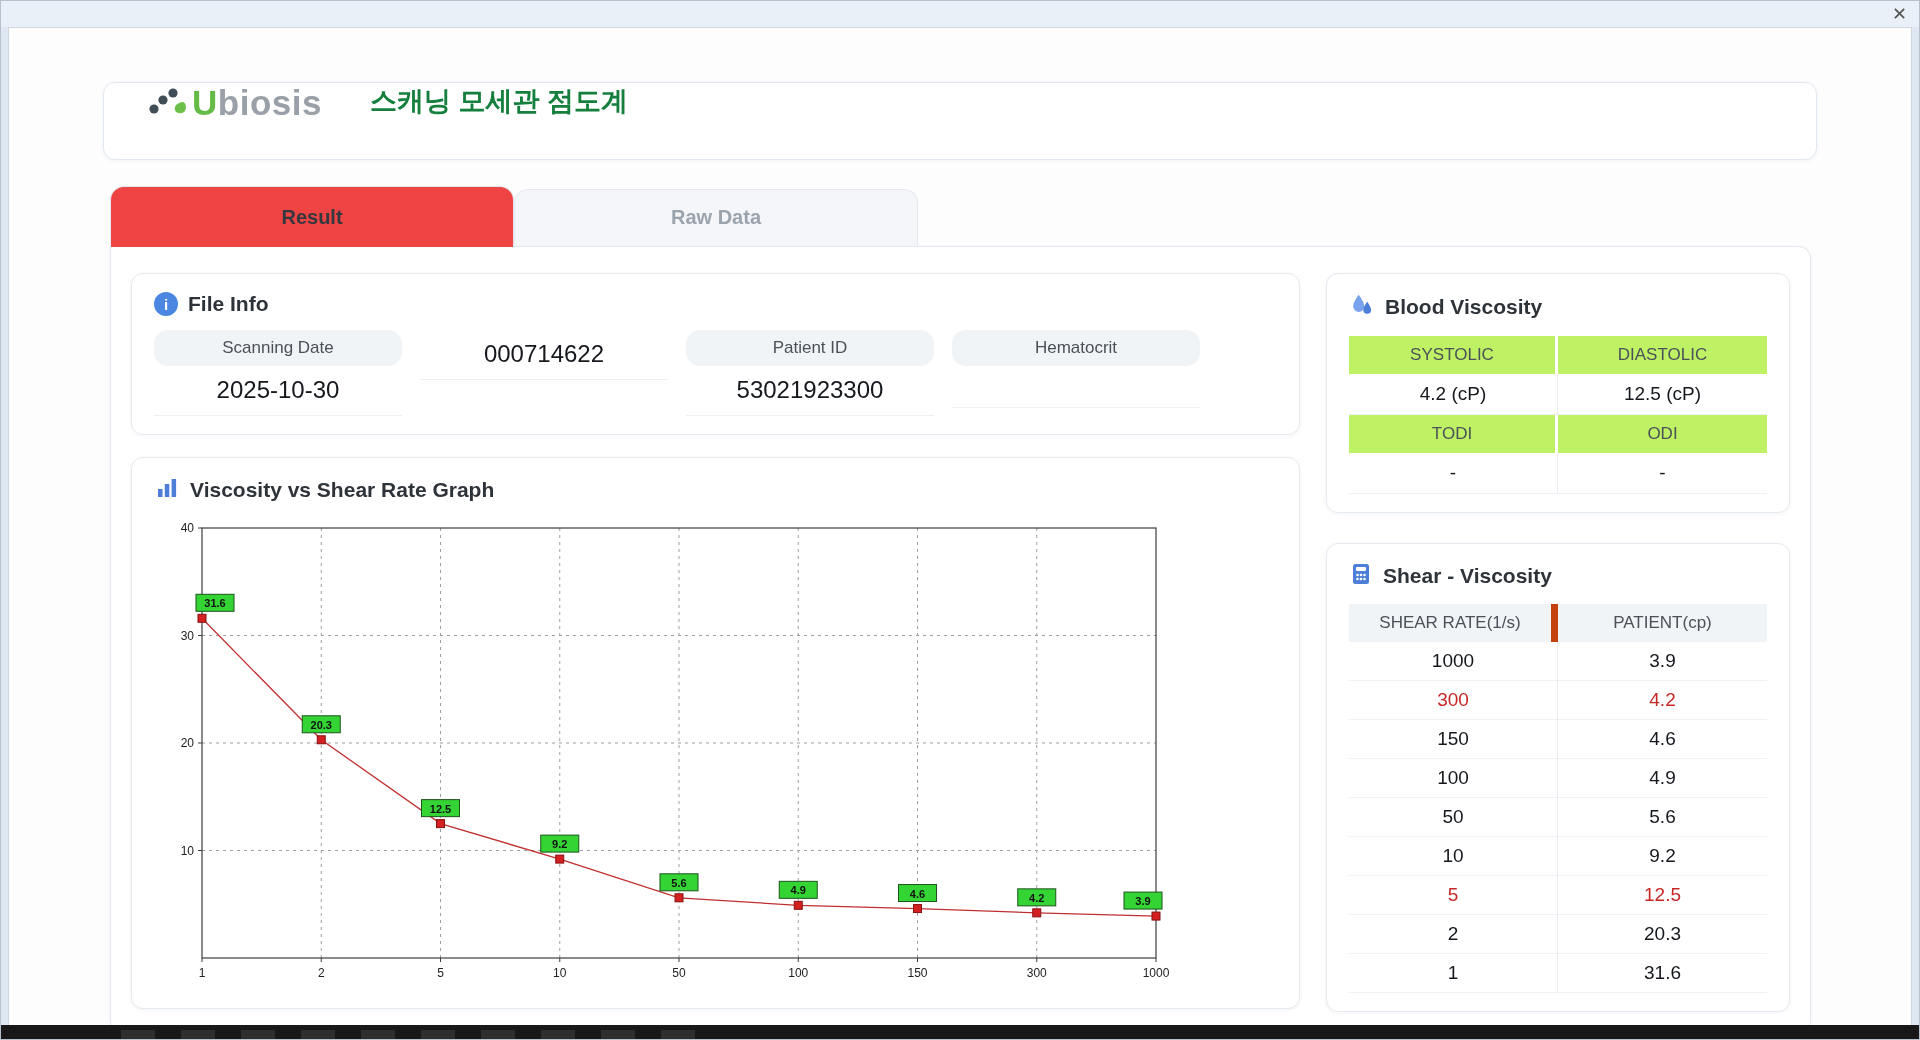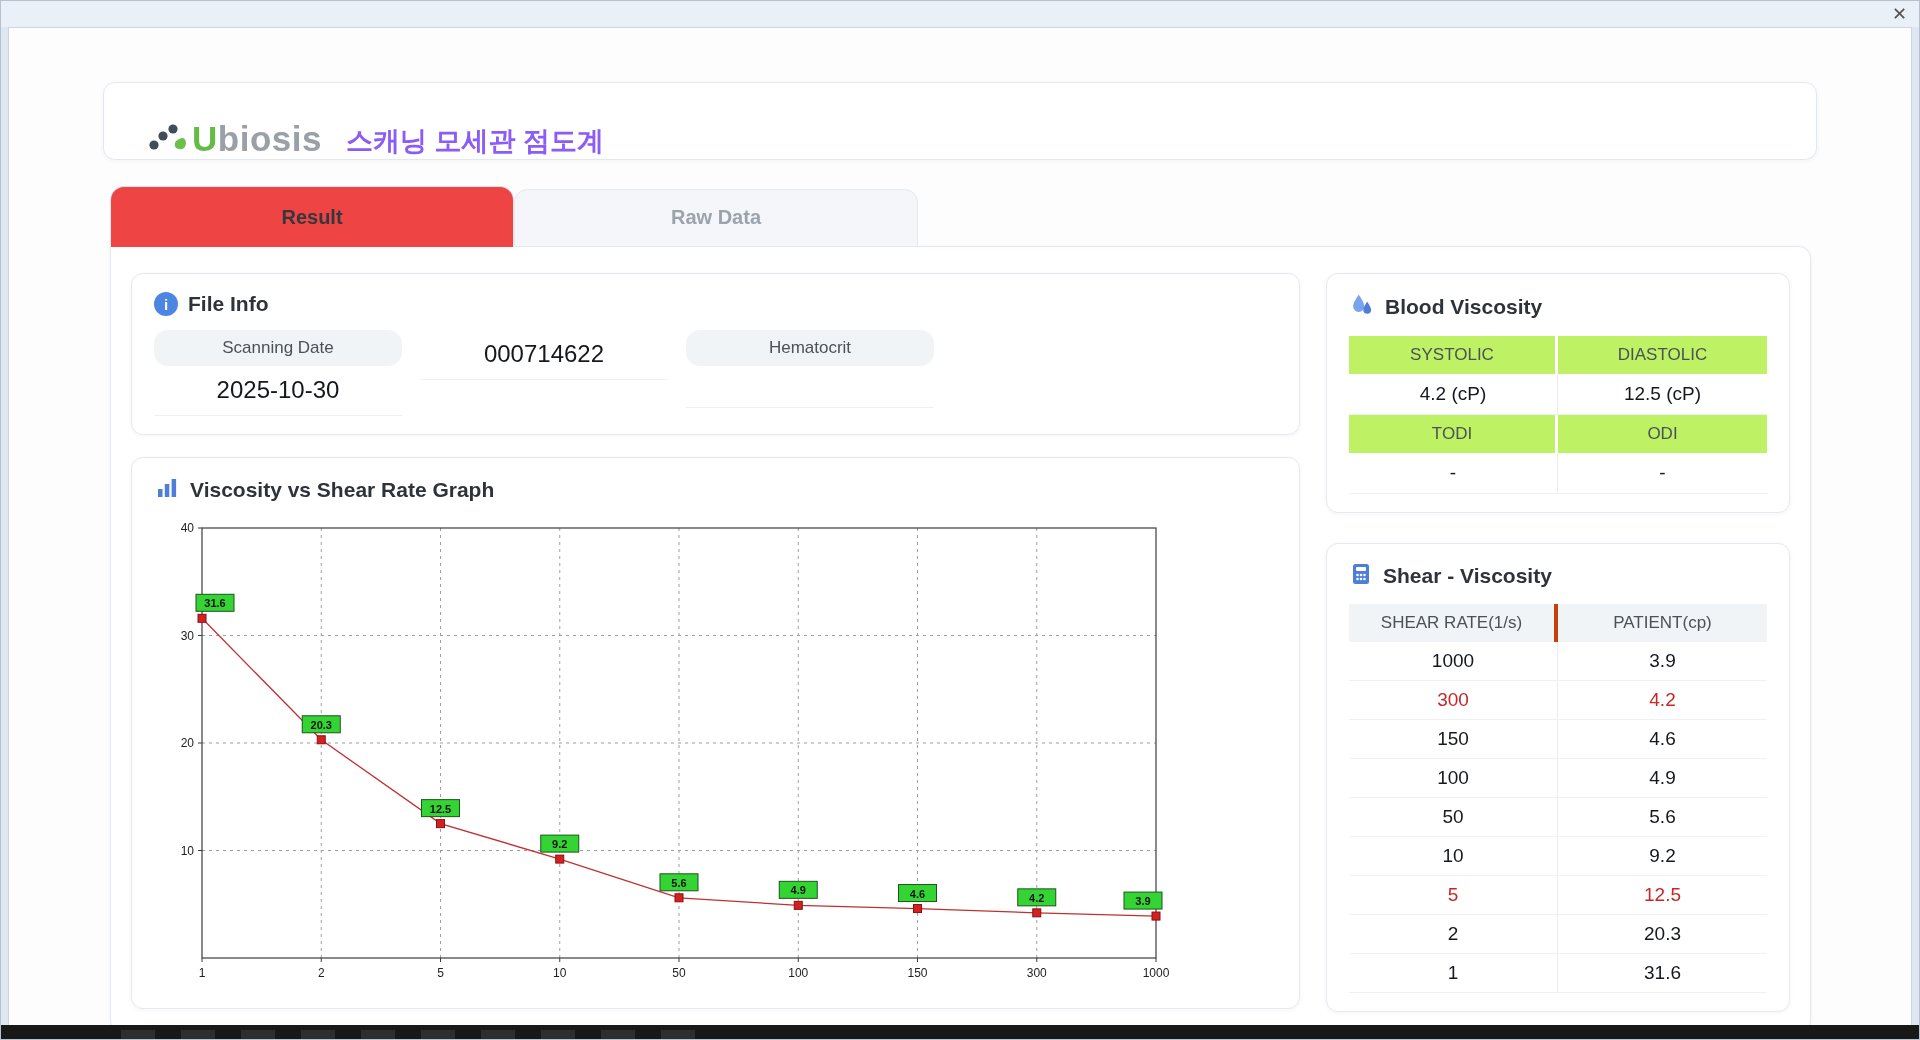--- a/index.html
+++ b/index.html
@@ -25,27 +25,27 @@
     border-bottom: none;
   }
   
   .header-card {
     margin: 54px 94px 0 94px;
     height: 78px;
     background: #fff;
     border: 1px solid #e2e8ef;
     border-radius: 12px;
     box-shadow: 0 1px 4px rgba(30,50,90,0.05);
-    display: flex; align-items: flex-end;
+    display: flex; align-items: flex-start;
     padding: 0 42px;
   }
   .logo-wrap { display: flex; align-items: center; gap: 4px; }
   .logo-text { font-size: 35px; font-weight: bold; color: #9aa0a8; letter-spacing: 0.5px; }
   .logo-text .logo-u { color: #64bb46; }
-  .app-title { margin-left: 24px; font-size: 27px; font-weight: bold; color: #8b5cf6; }
+  .app-title { margin-left: 48px; font-size: 27px; font-weight: bold; color: #15803d; }
   
   .content-wrap { margin: 0 100px 0 101px; }
   .tabs { margin-top: 26px; display: flex; height: 60px; }
   .tab {
     width: 404px; text-align: center;
     font-size: 20px; font-weight: bold;
     border-radius: 14px 14px 0 0;
     position: relative;
   }
   .tab.active {
@@ -115,21 +115,21 @@
     font-size: 19px; color: #15181d;
     border-bottom: 1px solid #edf1f5;
   }
   .bv-v.col1 { border-right: 1px solid #e9edf2; }
   
   .sv-row { display: grid; grid-template-columns: 1fr 1fr; }
   .sv-hcell {
     background: #f1f4f7; text-align: center;
     padding: 9px 0; font-size: 17px; color: #4a5159;
   }
-  .sv-hcell.col1 { border-right: 4px solid #c2410c; }
+  .sv-hcell.col1 { border-right: 7px solid #c2410c; }
   .sv-cell {
     text-align: center; padding: 8px 0;
     font-size: 19px; color: #15181d;
     border-bottom: 1px solid #eef1f5;
   }
   .sv-cell.col1 { border-right: 1px solid #e9edf2; }
   .sv-row.highlight .sv-cell { color: #c62828; }
   
   .chart-holder { margin-top: 2px; padding-left: 8px; }
   svg text { font-family: "Liberation Sans", sans-serif; }
@@ -181,20 +181,24 @@
             <i class="icon-circle-info">i</i>
             <span class="card-title">File Info</span>
           </div>
           <div class="fields">
             <div class="field">
               <div class="field-label">Scanning Date</div>
               <div class="field-value">2025-10-30</div>
             </div>
             <div class="field">
               <div class="field-value">000714622</div>
+            </div>
+            <div class="field">
+              <div class="field-label">Patient ID</div>
+              <div class="field-value">53021923300</div>
             </div>
             <div class="field">
               <div class="field-label">Hematocrit</div>
               <div class="field-value"></div>
             </div>
           </div>
         </div>
 
         <div class="card">
           <div class="card-title-row">

